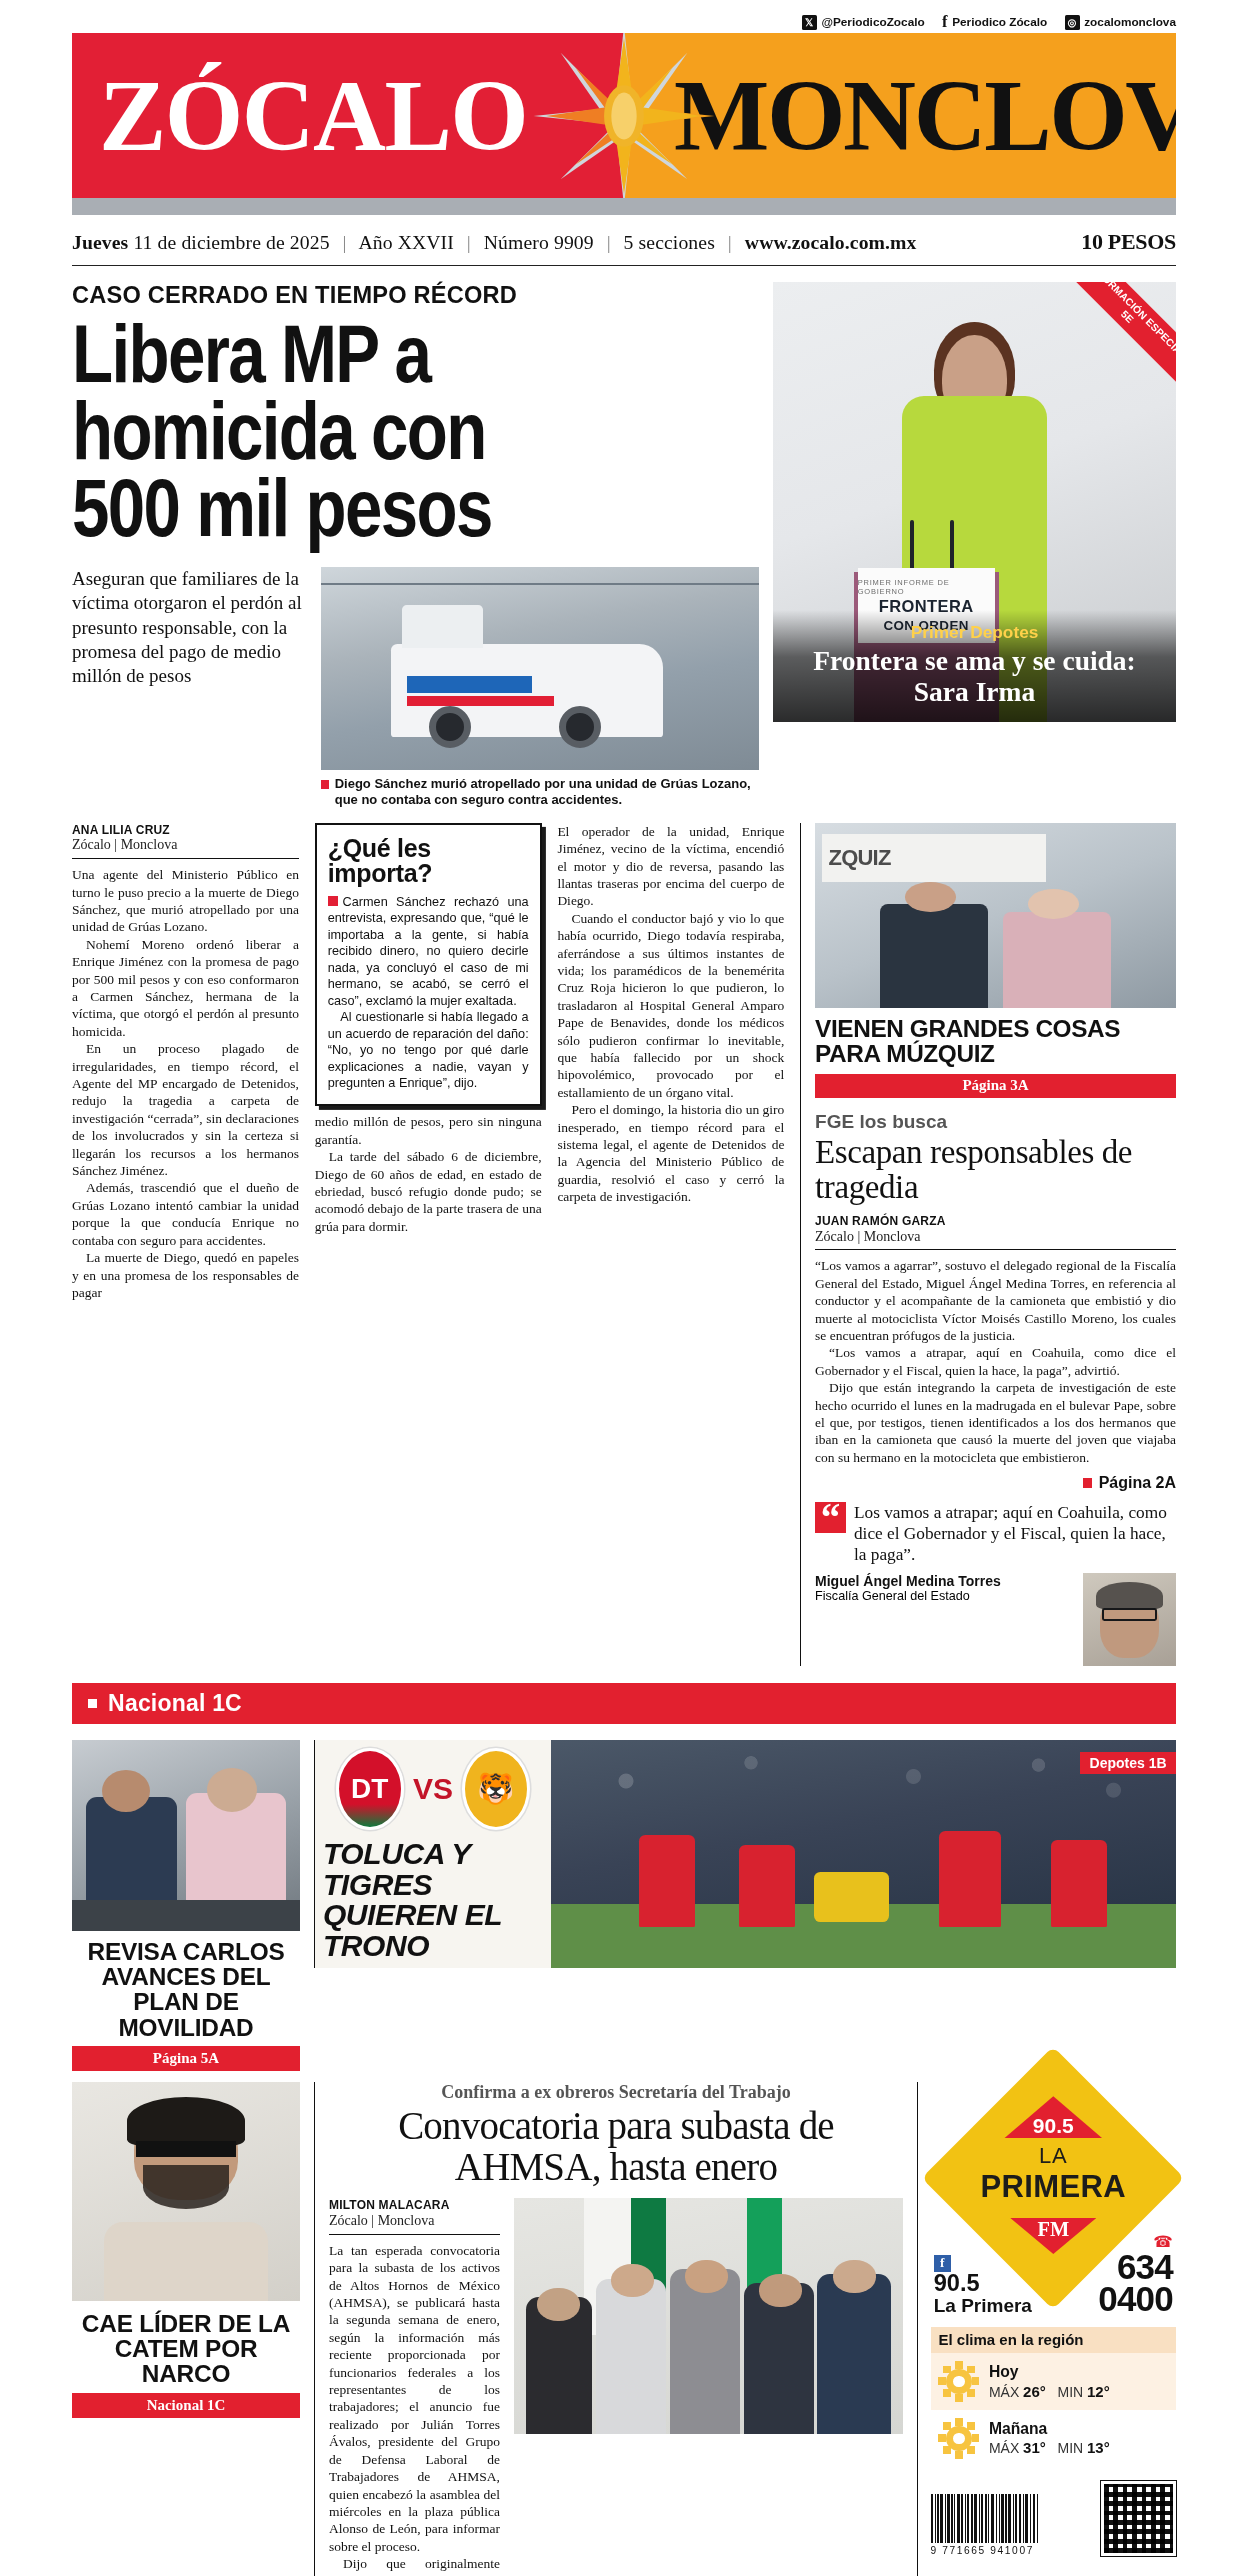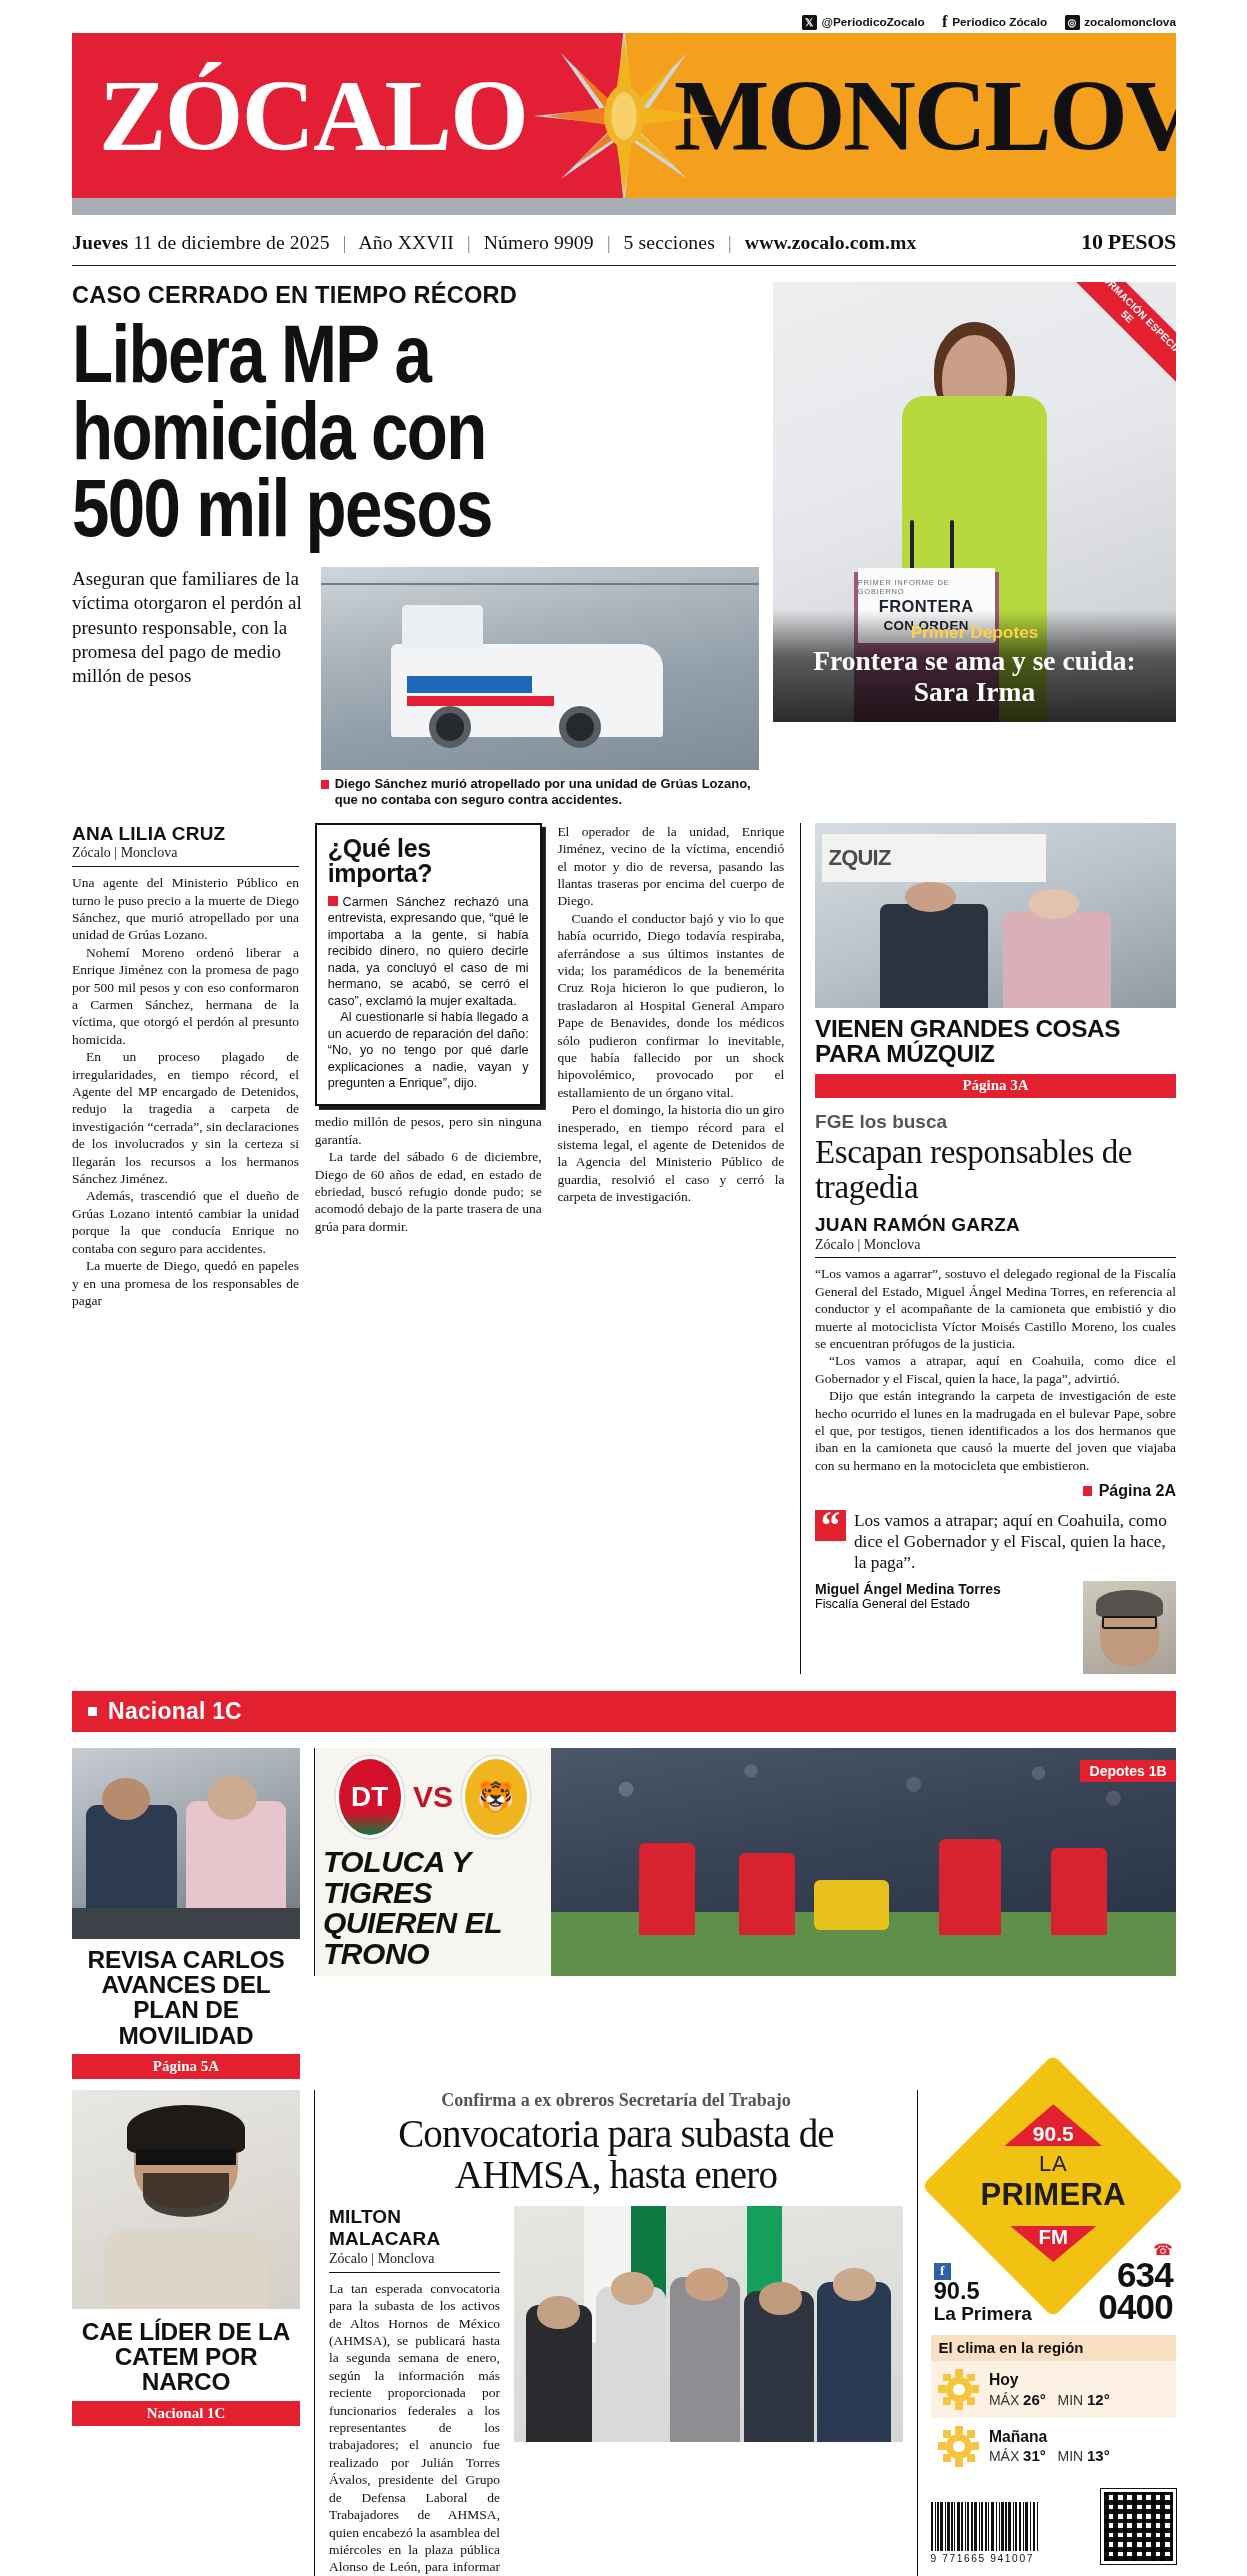--- a/index.html
+++ b/index.html
@@ -179,21 +179,21 @@
   .sara-title {
     font-family:"Liberation Serif",serif; font-weight:700; font-size:27.5px;
     color:#fff; line-height:1.12;
   }
 
   
   .body-row { display:flex; gap: 15.7px; margin-top: 14px; }
   .col { flex: 0 0 227px; }
   .byline {
     font-family:"Liberation Sans",sans-serif; font-weight:800;
-    font-size:19px; letter-spacing:0.2px; color:#111;
+    font-size:12px; letter-spacing:0.2px; color:#111;
   }
   .byline-sub {
     font-family:"Liberation Serif",serif; font-size:14px; color:#222;
     margin-top:0.8px; padding-bottom:4.7px; border-bottom:1.2px solid #111;
   }
   .bodytext {
     font-family:"Liberation Serif",serif; font-size:13.5px; line-height:1.29;
     text-align: justify; color:#111; margin-top:7px;
   }
   .bodytext p { text-indent: 14px; }
@@ -399,21 +399,21 @@
     width:100%; text-align:center;
   }
   .dia-la { font-family:"Liberation Sans",sans-serif; font-weight:400; font-size:22px; color:#1d1d1b; letter-spacing:0.8px;text-align:center; }
   .dia-primera { font-family:"Liberation Sans",sans-serif; font-weight:900; font-size:31px; color:#1d1d1b; letter-spacing:0.4px; }
   .dia-fm {
     position:absolute; left:50%; bottom:17.3px; transform:translateX(-50%);
     width:86px; height:36px; background:#e2202f;
     clip-path: polygon(0% 0%, 100% 0%, 50% 100%);
     display:flex; align-items:flex-start; justify-content:center;
   }
-  .dia-fm span { color:#fff; font-family:Liberation Sans, sans-serif; font-weight:900; font-size:20.4px; }
+  .dia-fm span { color:#fff; font-family:Liberation Serif, serif; font-weight:900; font-size:20.4px; }
   .radio-foot { display:flex; justify-content:space-between; align-items:flex-end; margin-top:-39px; padding:0 3.1px; position:relative; z-index:3; }
   .rf-left { text-align:left; }
   .rf-fb { width:17.3px; height:17.3px; background:#2f5fa8; color:#fff; font-family:"Liberation Serif",serif; font-weight:700; font-size:13.4px; display:flex; align-items:center; justify-content:center; }
   .rf-num { font-family:"Liberation Sans",sans-serif; font-weight:900; font-size:23.6px; color:#111; line-height:1; }
   .rf-sub { font-family:"Liberation Sans",sans-serif; font-weight:800; font-size:19px; color:#111; line-height:1.05; }
   .rf-right { text-align:right; }
   .rf-phone { font-family:"Liberation Sans",sans-serif; font-weight:900; font-size:35px; color:#111; line-height:.92; letter-spacing:-0.8px; }
   .rf-phicon { color:#e2202f; font-size:15.7px; }
 
   .weather { margin-top:11px; }

